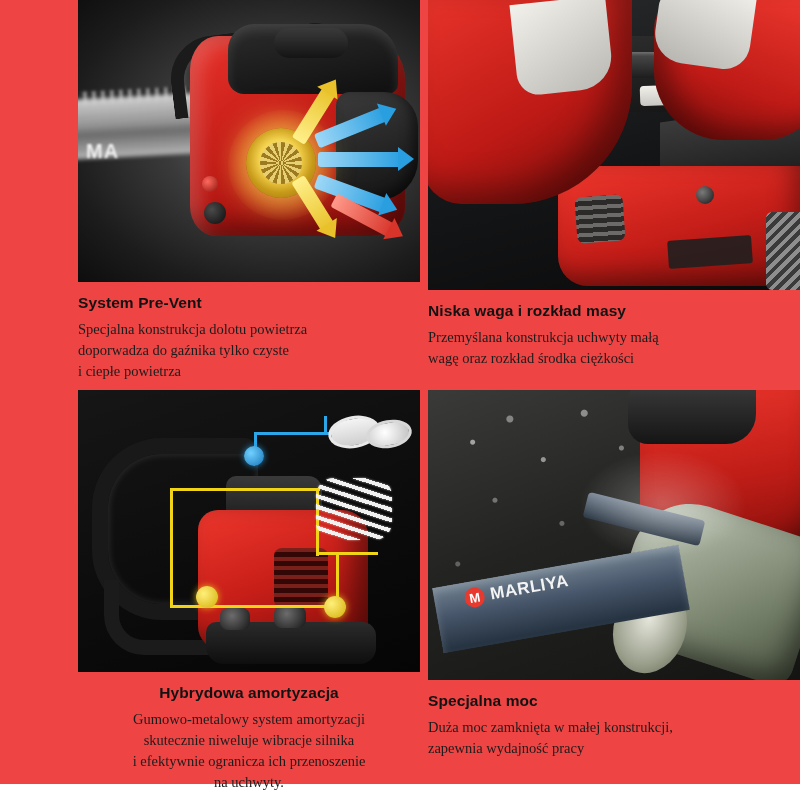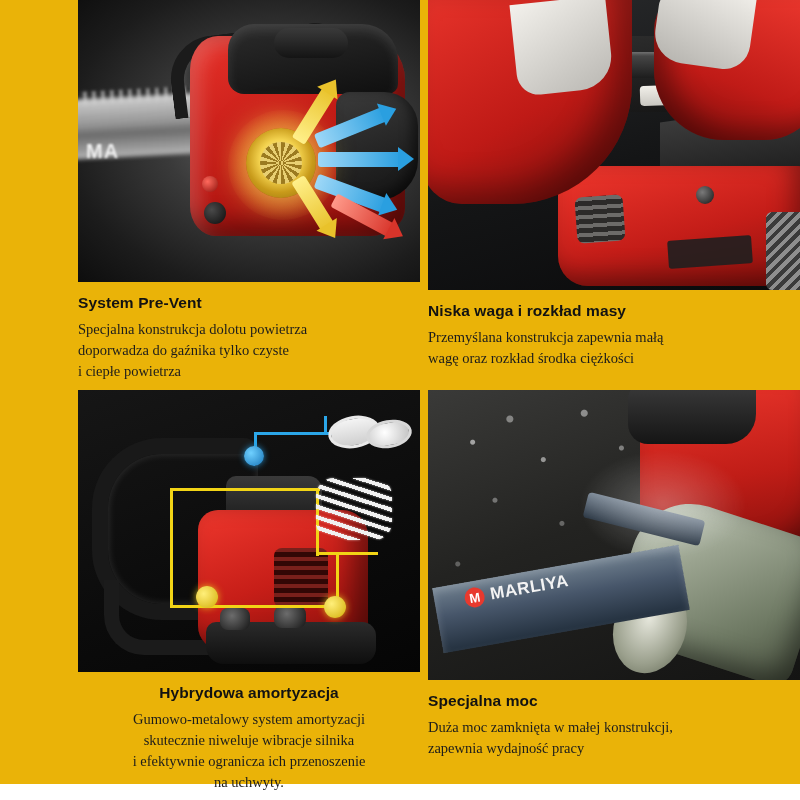--- a/index.html
+++ b/index.html
@@ -11,21 +11,21 @@
     width: 800px;
     height: 800px;
     font-family: "Liberation Sans", sans-serif;
     color: #1a1a1a;
     overflow: hidden;
   }
   .sheet {
     position: relative;
     width: 800px;
     height: 784px;
-    background: #eab308;
+    background: #ef4444;
   }
   .grid {
     position: absolute;
     inset: 0;
     display: grid;
     grid-template-columns: 420px 380px;
     grid-template-rows: 390px 410px;
   }
   .cell {
     position: relative;
@@ -541,21 +541,21 @@
         <div class="bolt"></div>
         <div class="badge"></div>
         <div class="zip"></div>
         <div class="glove-l"></div>
         <div class="glove-l-cuff"></div>
         <div class="glove-r"></div>
         <div class="glove-r-cuff"></div>
       </div>
       <div class="caption">
         <div class="cap-title">Niska waga i rozkład masy</div>
-        <div class="cap-body">Przemyślana konstrukcja zapewnia małą
+        <div class="cap-body">Przemyślana konstrukcja uchwyty małą
 wagę oraz rozkład środka ciężkości</div>
       </div>
     </div>
 
     <div class="cell c3">
       <div class="photo p3">
         <div class="hbar"></div>
         <div class="hbar2"></div>
         <div class="cyl"></div>
         <div class="engine"></div>

